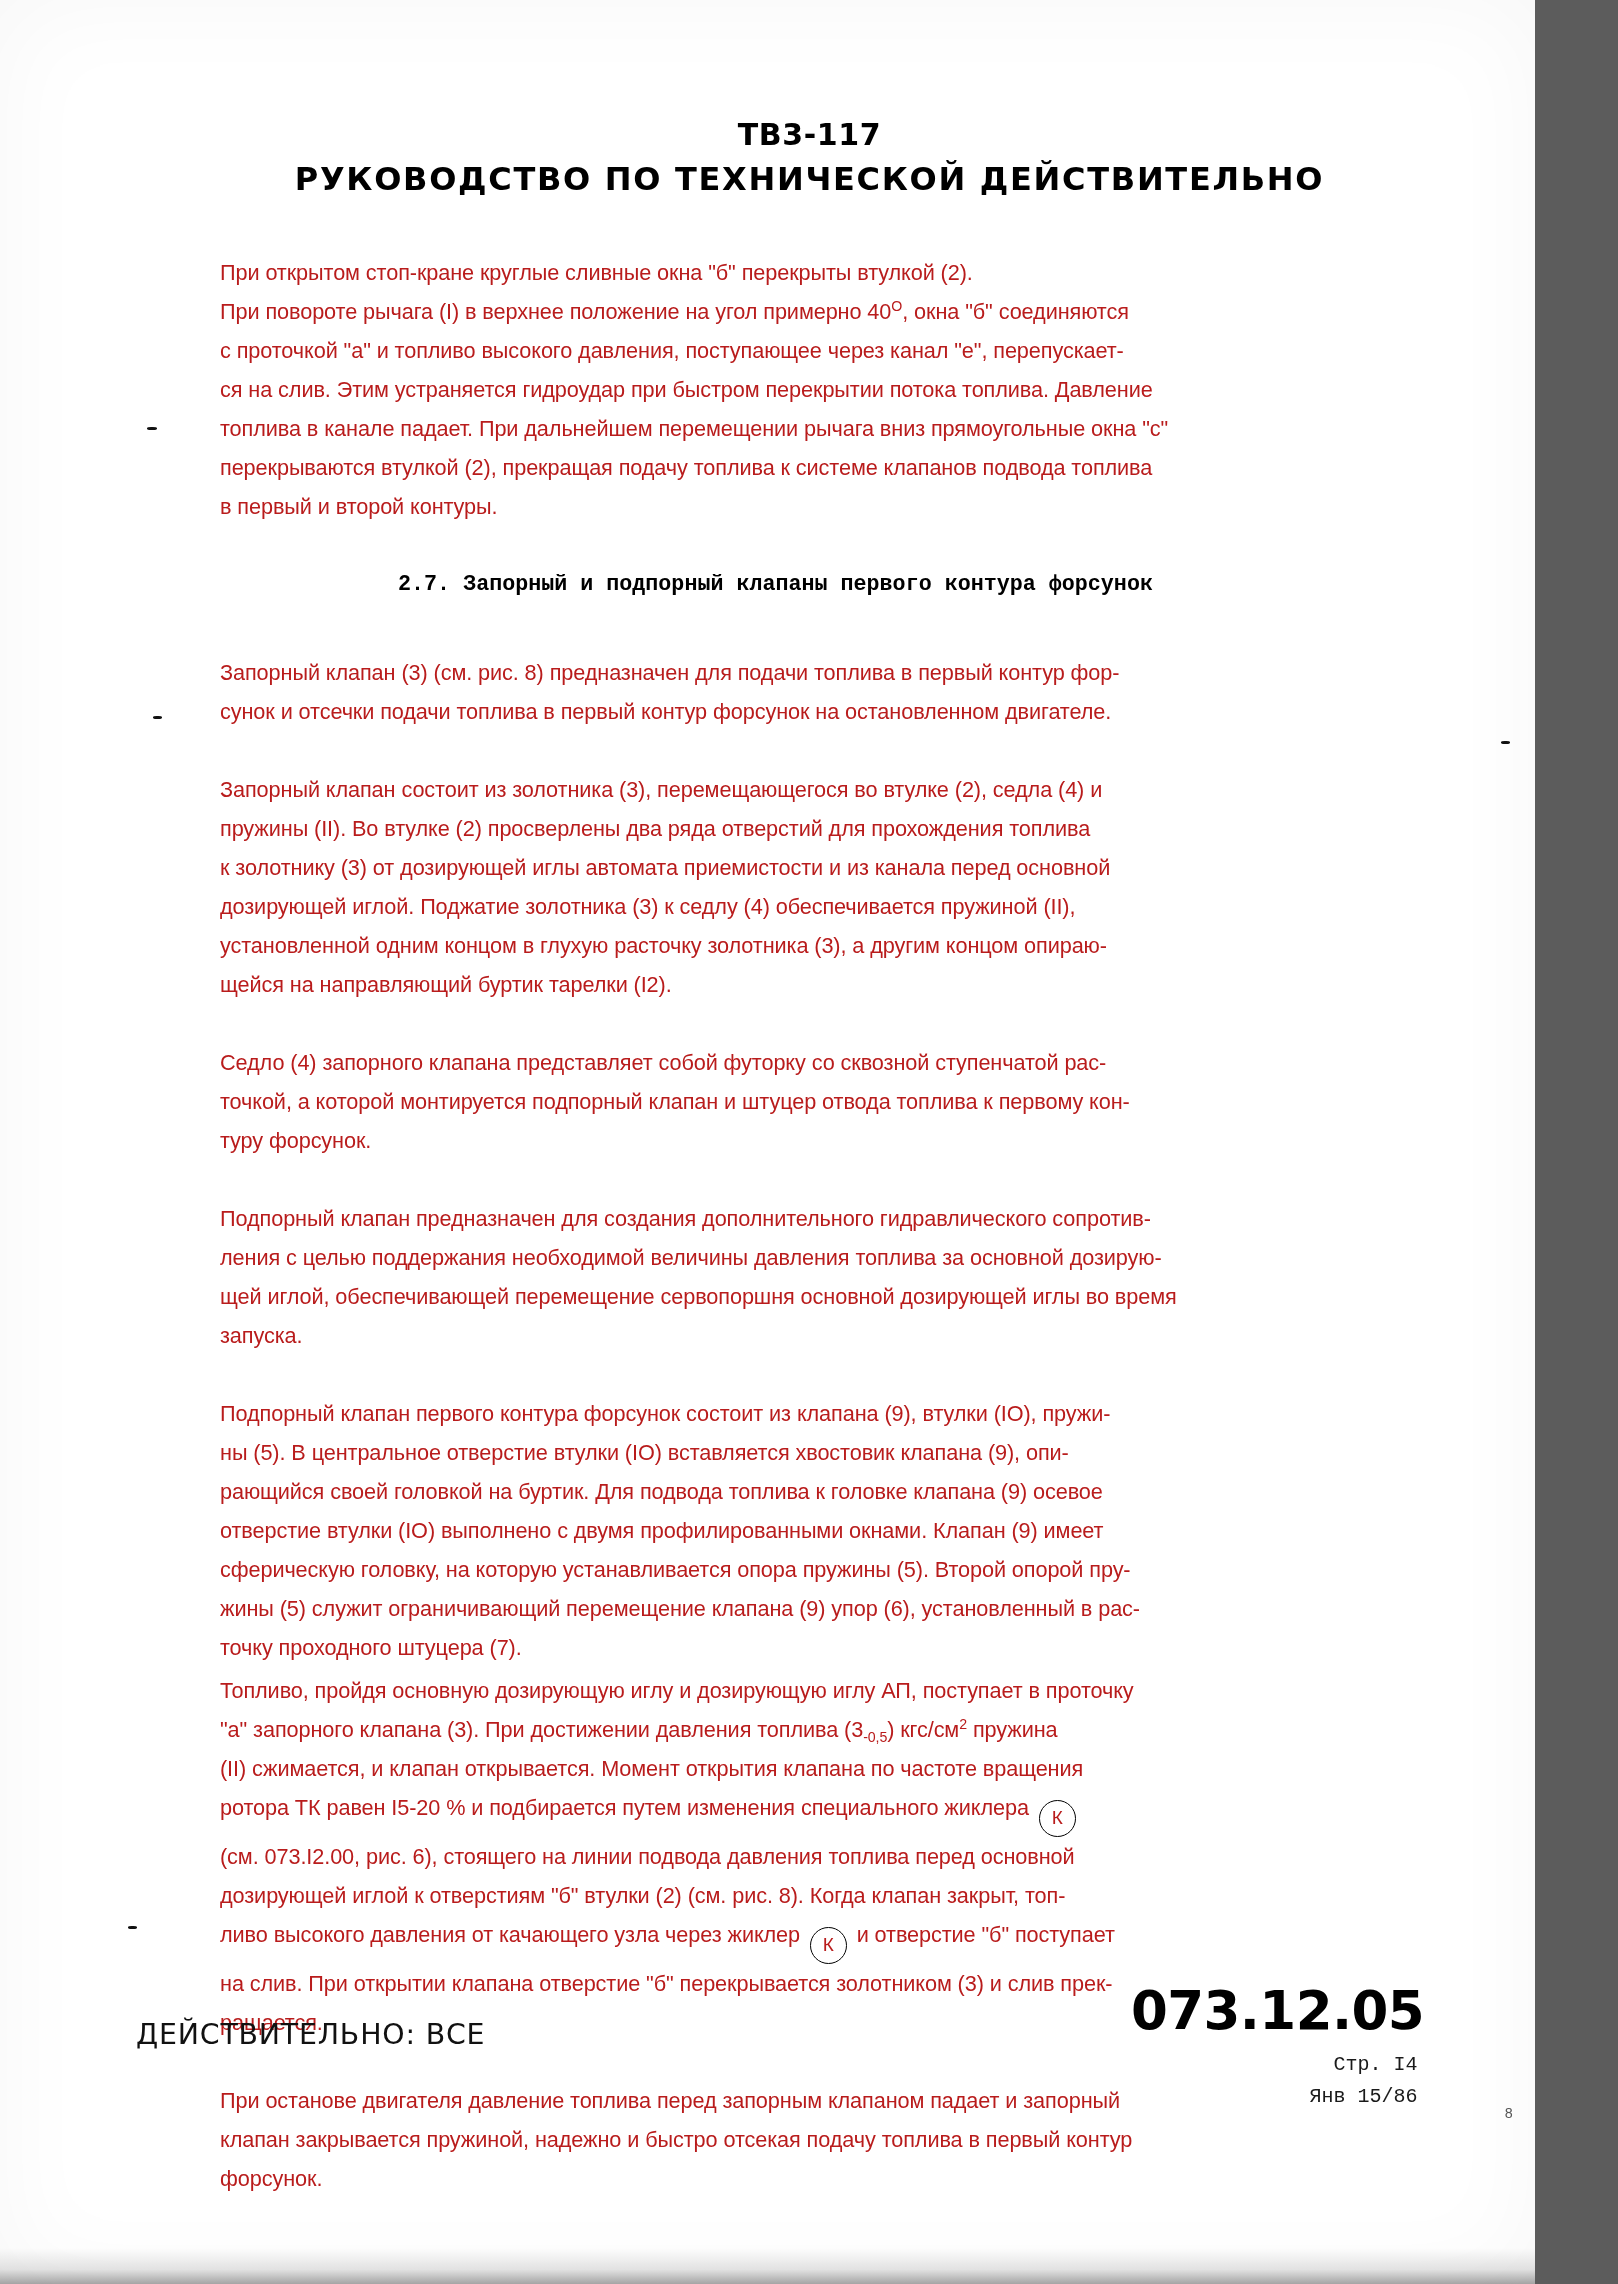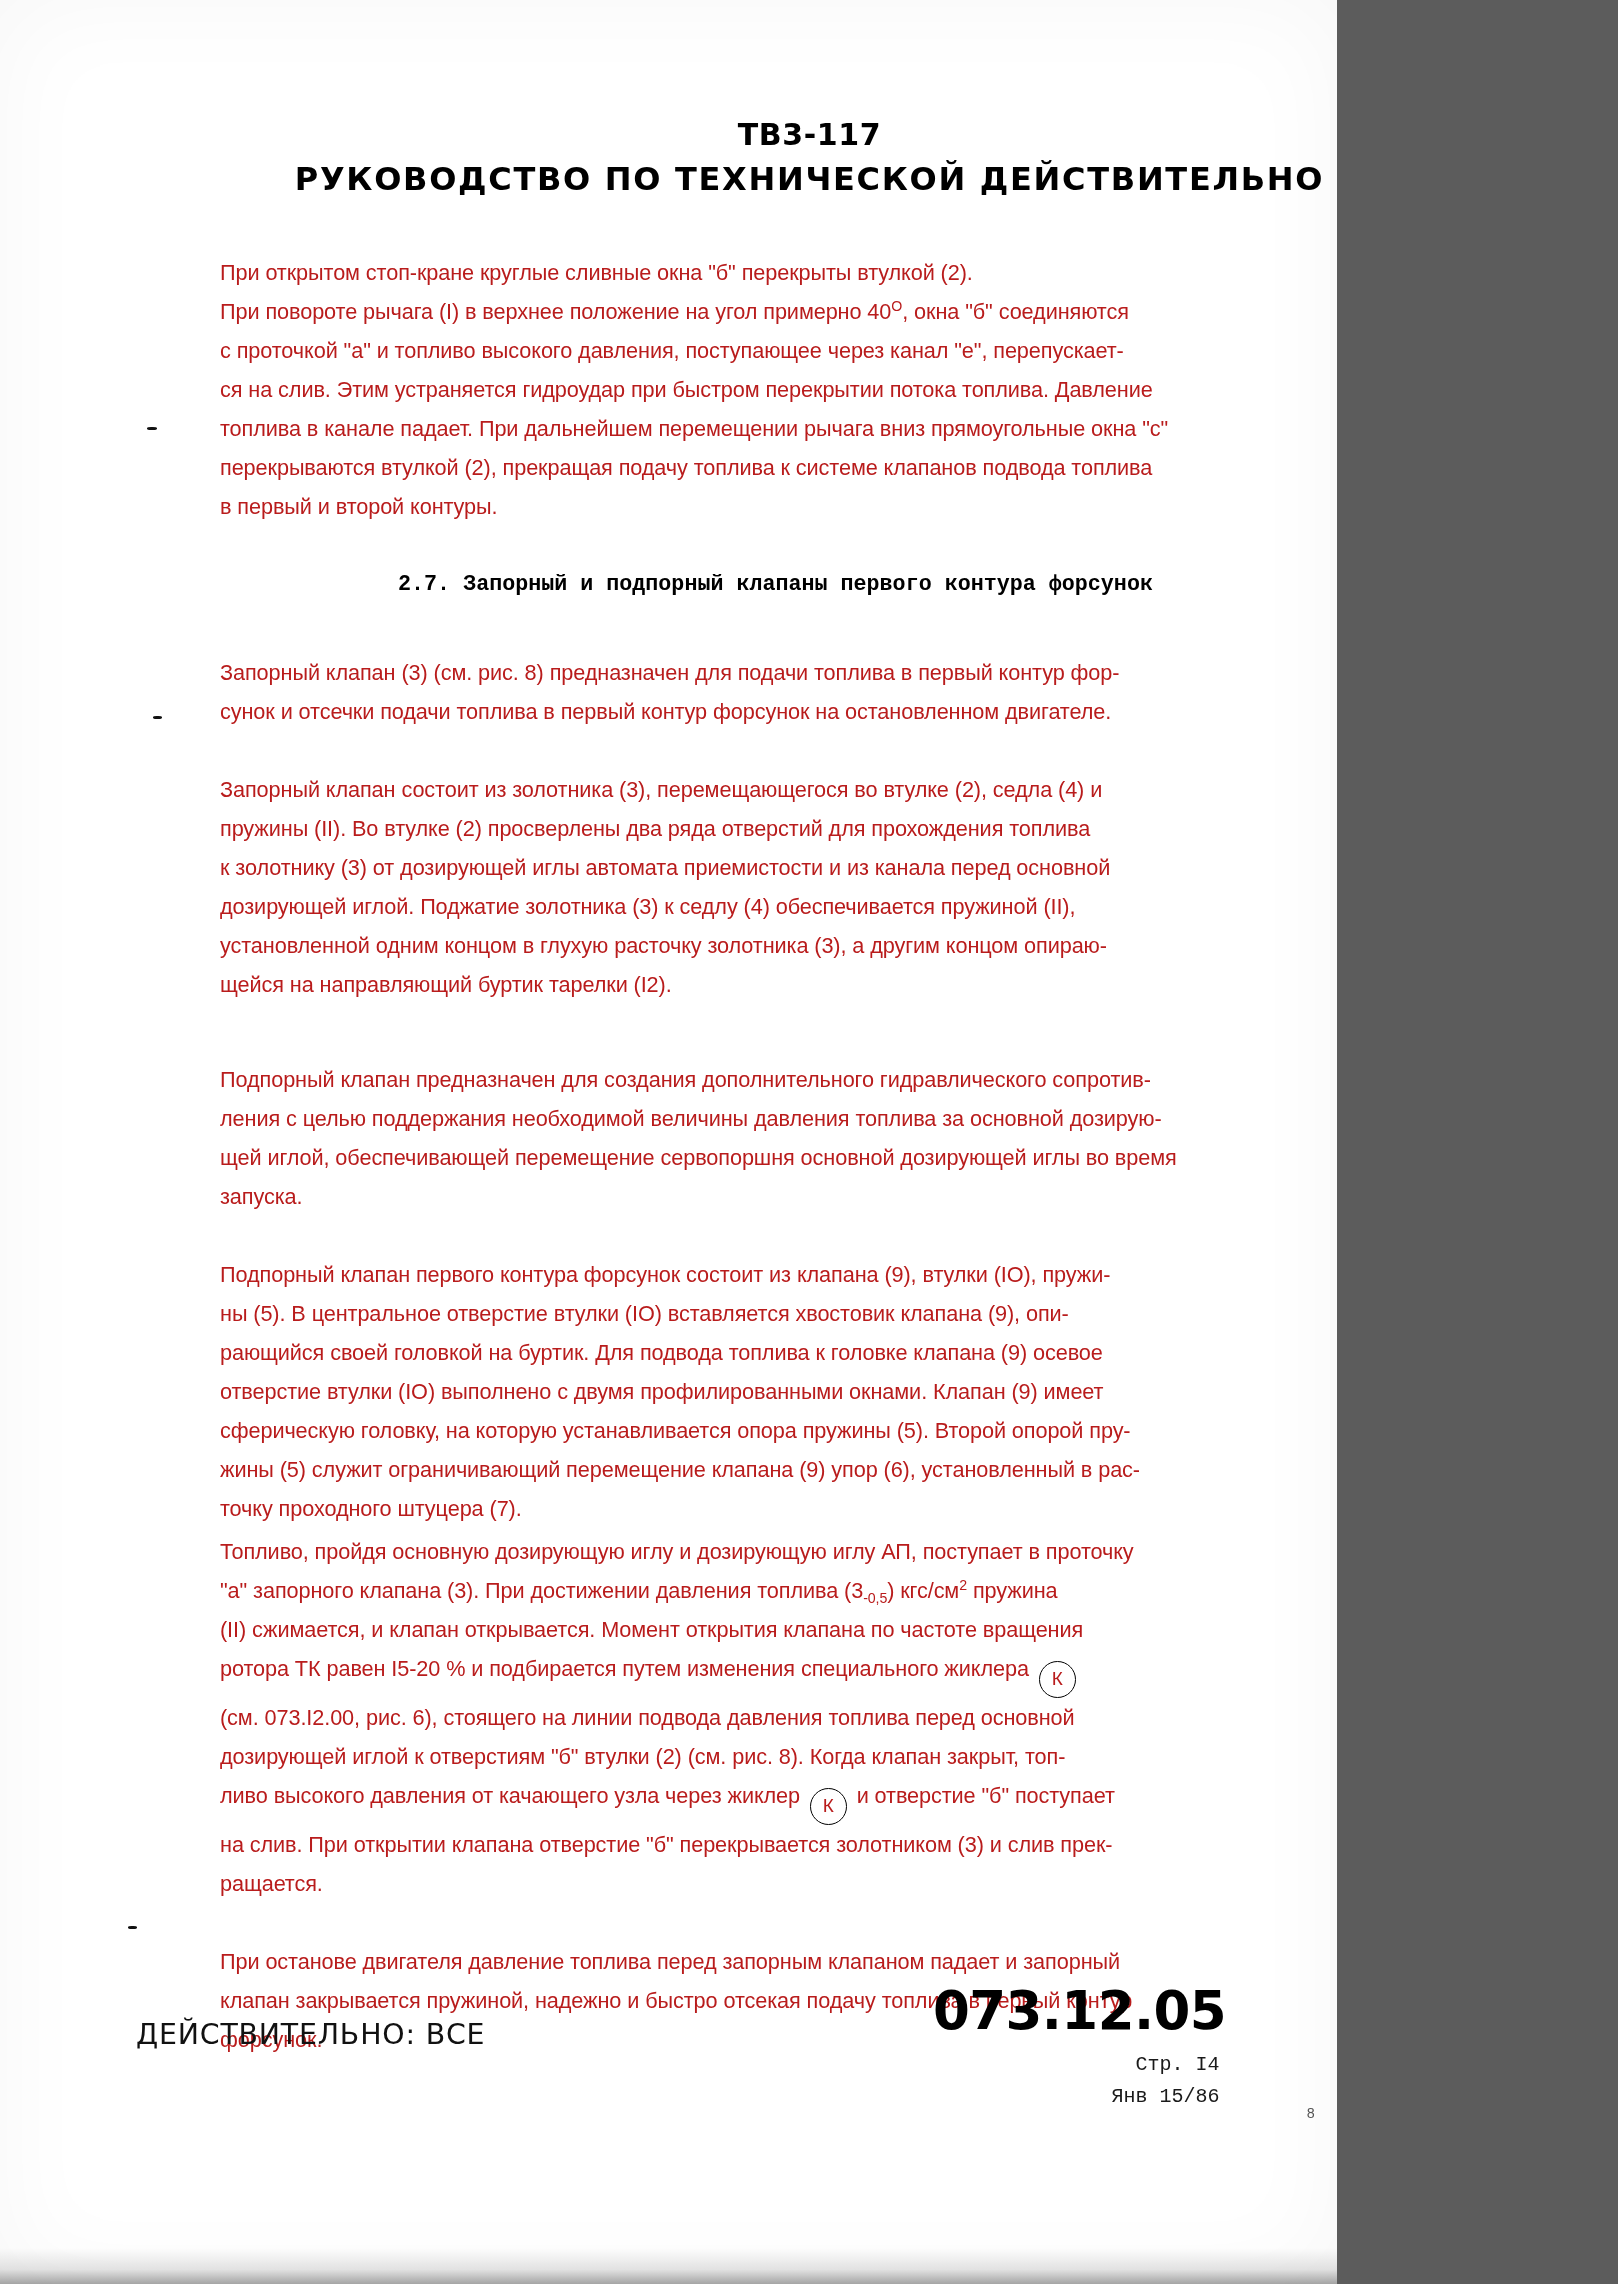--- a/index.html
+++ b/index.html
@@ -3,21 +3,21 @@
 <meta charset="utf-8">
 <title>ТВ3-117 — 073.12.05</title>
 <style>
   html, body {
     margin: 0;
     padding: 0;
     background: #5c5c5c;
   }
   .page {
     position: relative;
-    width: 1337px;
+    width: 1535px;
     height: 2284px;
     background: #ffffff;
     overflow: hidden;
     font-family: "Liberation Serif", "DejaVu Serif", serif;
     color: #080808;
     
     box-shadow: inset 0 0 103px rgba(0,0,0,0.035);
   }
 
   
@@ -199,20 +199,23 @@
 
     <p class="para">Запорный клапан состоит из золотника (3), перемещающегося во втулке (2), седла (4) и
 пружины (II). Во втулке (2) просверлены два ряда отверстий для прохождения топлива
 к золотнику (3) от дозирующей иглы автомата приемистости и из канала перед основной
 дозирующей иглой. Поджатие золотника (3) к седлу (4) обеспечивается пружиной (II),
 установленной одним концом в глухую расточку золотника (3), а другим концом опираю-
 щейся на направляющий буртик тарелки (I2).</p>
 
     <div class="gap-sm"></div>
 
+    <p class="para">Седло (4) запорного клапана представляет собой футорку со сквозной ступенчатой рас-
+точкой, а которой монтируется подпорный клапан и штуцер отвода топлива к первому кон-
+туру форсунок.</p>
 
     <div class="gap-sm"></div>
 
     <p class="para">Подпорный клапан предназначен для создания дополнительного гидравлического сопротив-
 ления с целью поддержания необходимой величины давления топлива за основной дозирую-
 щей иглой, обеспечивающей перемещение сервопоршня основной дозирующей иглы во время
 запуска.</p>
 
     <div class="gap-sm"></div>
 

